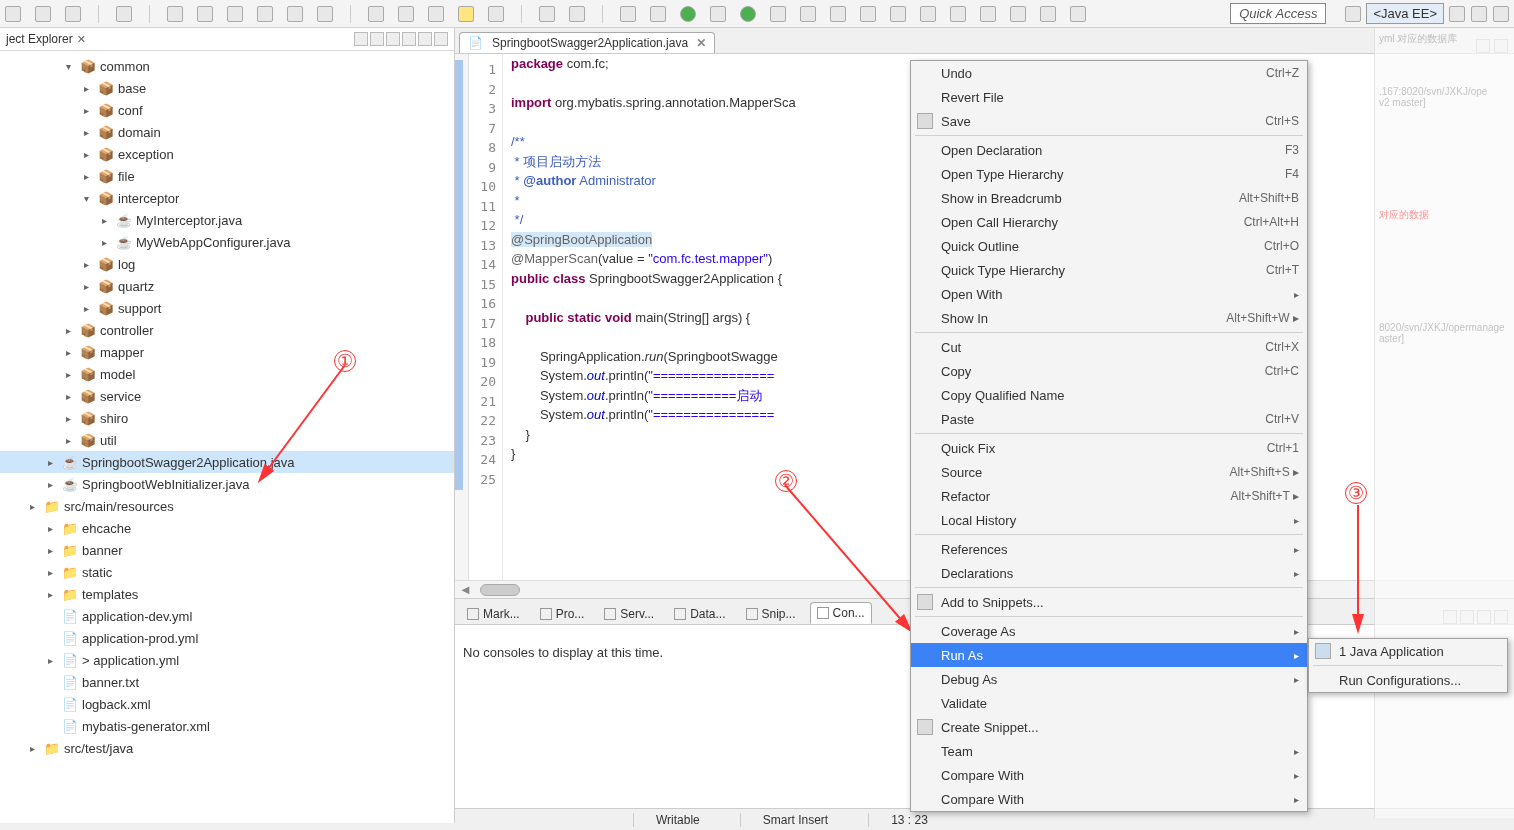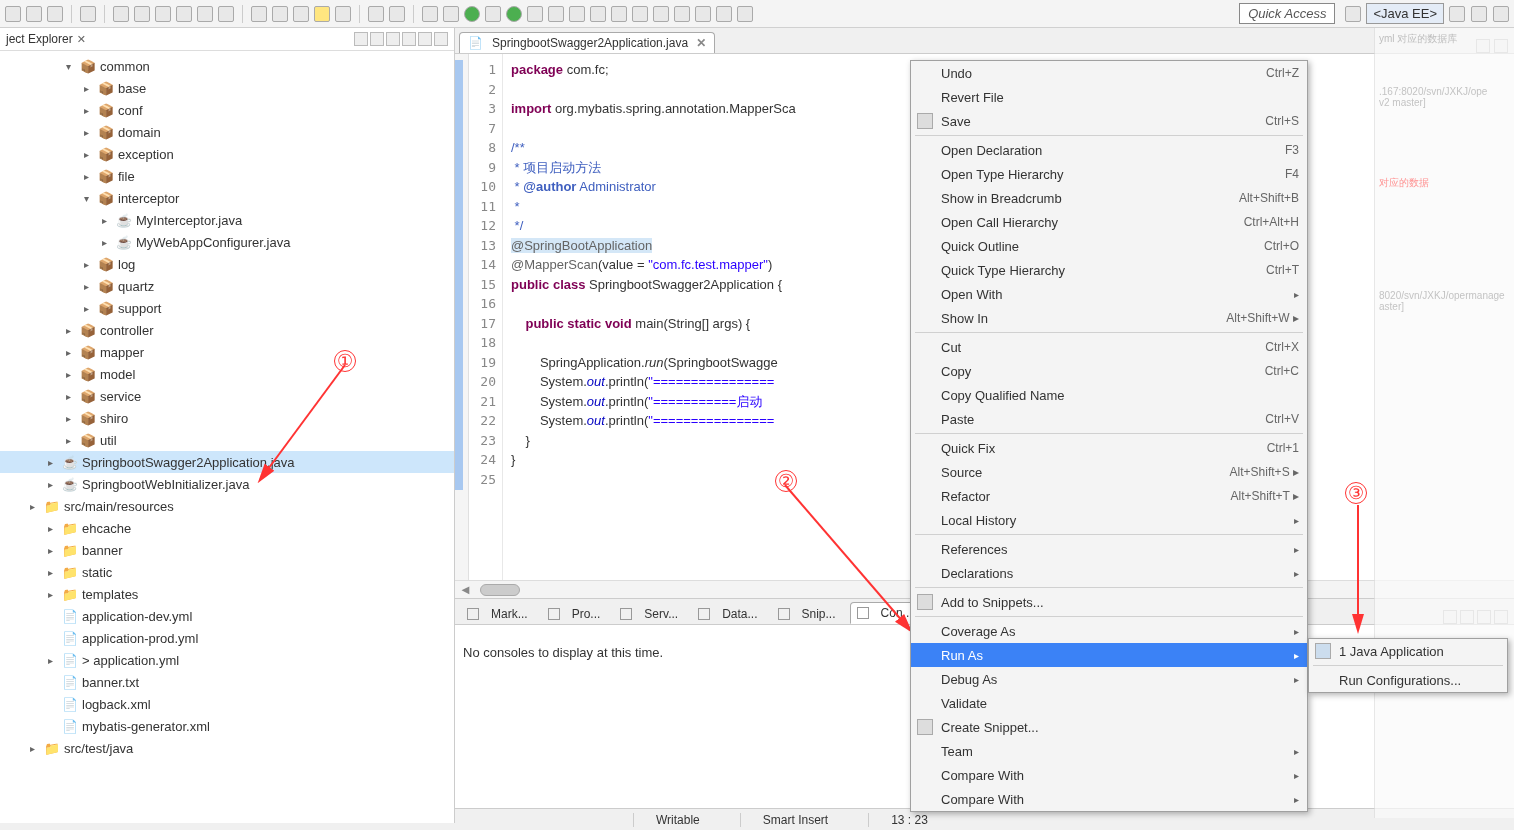--- a/index.html
+++ b/index.html
@@ -1,19 +1,19 @@
 <!DOCTYPE html>
 <html><head>
 <meta charset="utf-8">
 <style>
 * { box-sizing: border-box; margin: 0; padding: 0; font-family: "Segoe UI", Tahoma, sans-serif; }
 body { width: 1514px; height: 830px; background: #f0f0f0; font-size: 13px; color: #333; overflow: hidden; position: relative; }
 
 
-.toolbar { height: 28px; background: #f4f4f4; border-bottom: 1px solid #d0d0d0; display: flex; align-items: center; padding: 0 4px; gap: 3px; }
+.toolbar { height: 28px; background: #f4f4f4; border-bottom: 1px solid #d0d0d0; display: flex; align-items: center; padding: 0 4px; gap: 12px; }
 .tb-ico { width: 16px; height: 16px; display: inline-block; border: 1px solid #aaa; border-radius: 2px; background: #e8e8e8; margin: 0 1px; }
 .tb-sep { width: 1px; height: 18px; background: #ccc; margin: 0 4px; }
 .quick-access { margin-left: auto; border: 1px solid #888; padding: 2px 8px; font-size: 13px; background: #fff; color: #555; font-style: italic; }
 .perspective { display: flex; align-items: center; gap: 4px; margin-left: 6px; }
 .persp-btn { border: 1px solid #999; padding: 2px 6px; background: #e4ecf7; }
 
 
 .main { display: flex; height: 795px; }
 .explorer { width: 455px; background: #fff; border-right: 1px solid #ccc; display: flex; flex-direction: column; position: relative; }
 .explorer-header { display: flex; align-items: center; padding: 4px 6px; border-bottom: 1px solid #ddd; }
@@ -35,36 +35,36 @@
 
 .editor-area { flex: 1; display: flex; flex-direction: column; background: #fff; position: relative; }
 .tab-bar { height: 26px; display: flex; align-items: flex-end; border-bottom: 1px solid #ccc; padding-left: 4px; background: #f0f0f0; }
 .tab { border: 1px solid #aaa; border-bottom: none; padding: 3px 8px; background: #fff; display: flex; align-items: center; gap: 4px; font-size: 12px; border-radius: 4px 4px 0 0; }
 .tab .x { color: #888; font-weight: bold; margin-left: 4px; }
 .tab-tools { margin-left: auto; padding: 0 6px; display: flex; gap: 4px; }
 
 .code-wrap { flex: 1; display: flex; overflow: hidden; position: relative; }
 .marker-bar { width: 14px; background: #f5f5f5; border-right: 1px solid #e0e0e0; }
 .gutter { width: 34px; background: #fff; text-align: right; padding: 6px 6px 6px 0; color: #888; font-family: Consolas, monospace; font-size: 13px; line-height: 19.5px; white-space: pre; border-right: 1px solid #e8e8e8; }
-.code { flex: 1; padding: 6px 8px; font-family: Consolas, monospace; font-size: 13px; line-height: 19.5px; white-space: pre; overflow: hidden; }
+.code { flex: 1; padding: 0 8px; font-family: Consolas, monospace; font-size: 13px; line-height: 19.5px; white-space: pre; overflow: hidden; }
 .kw { color: #7f0055; font-weight: bold; }
 .str { color: #2a00ff; }
 .doc { color: #3f5fbf; }
 .ann { color: #646464; }
 .fld2 { color: #0000c0; font-style: italic; }
 .cursor-box { background: #d4e7f7; }
 .highlight-bar { position: absolute; left: 0; width: 8px; background: #a8c8f0; }
 
 .hscroll { height: 18px; border-top: 1px solid #ddd; background: #f4f4f4; display: flex; align-items: center; }
 .hscroll-thumb { width: 40px; height: 12px; background: #ccc; border: 1px solid #aaa; border-radius: 6px; margin-left: 8px; }
 
 
 .bottom-views { height: 225px; border-top: 1px solid #ccc; display: flex; flex-direction: column; background: #fff; }
 .bv-tabs { height: 26px; display: flex; align-items: flex-end; border-bottom: 1px solid #ccc; background: #f0f0f0; padding-left: 6px; gap: 8px; font-size: 12px; }
-.bv-tab { padding: 3px 6px; display: flex; gap: 12px; align-items: center; border-radius: 4px 4px 0 0; }
+.bv-tab { padding: 3px 6px; display: flex; gap: 4px; align-items: center; border-radius: 4px 4px 0 0; }
 .bv-tab.active { background: #fff; border: 1px solid #aaa; border-bottom: 1px solid #fff; }
 .bv-ico { width: 12px; height: 12px; border: 1px solid #999; }
 .bv-content { padding: 20px 8px; font-size: 13px; color: #333; }
 
 
 .ctx-menu { position: absolute; top: 60px; left: 910px; width: 398px; background: #f4f4f4; border: 1px solid #a0a0a0; box-shadow: 2px 2px 6px rgba(0,0,0,0.3); font-size: 13px; z-index: 10; }
 .ctx-item { display: flex; align-items: center; height: 24px; padding: 0 8px 0 30px; position: relative; }
 .ctx-item.highlighted { background: #3b82f6; color: #fff; }
 .ctx-item .shortcut { margin-left: auto; color: #666; font-size: 12px; }
 .ctx-item .sub-arrow { margin-left: auto; font-size: 10px; color: #666; }
@@ -564,21 +564,21 @@
 <div class="status" style="position:absolute;bottom:0;left:455px;right:0">
   <span style="margin-left:130px"></span>
   <span class="status-cell">Writable</span>
   <span class="status-cell">Smart Insert</span>
   <span class="status-cell">13 : 23</span>
 </div>
 
 <div class="right-panel">
   <div style="margin-bottom:40px">yml  对应的数据库</div>
   <div>.167:8020/svn/JXKJ/ope</div>
-  <div style="margin-bottom:68px">v2 master]</div>
+  <div style="margin-bottom:100px">v2 master]</div>
   <div style="color:#f66;margin-bottom:100px">对应的数据</div>
   <div style="margin-top:68px">8020/svn/JXKJ/opermanage</div>
   <div>aster]</div>
 </div>
 
 <div class="anno-num" style="top:350px;left:334px">①</div>
 <svg class="anno-arrow" style="top:360px;left:250px" width="100" height="130">
     <defs>
       <marker id="ah1" markerWidth="10" markerHeight="10" refX="8" refY="3" orient="auto">
         <polygon points="0 0, 10 3, 0 6" fill="#ff3333"></polygon>

